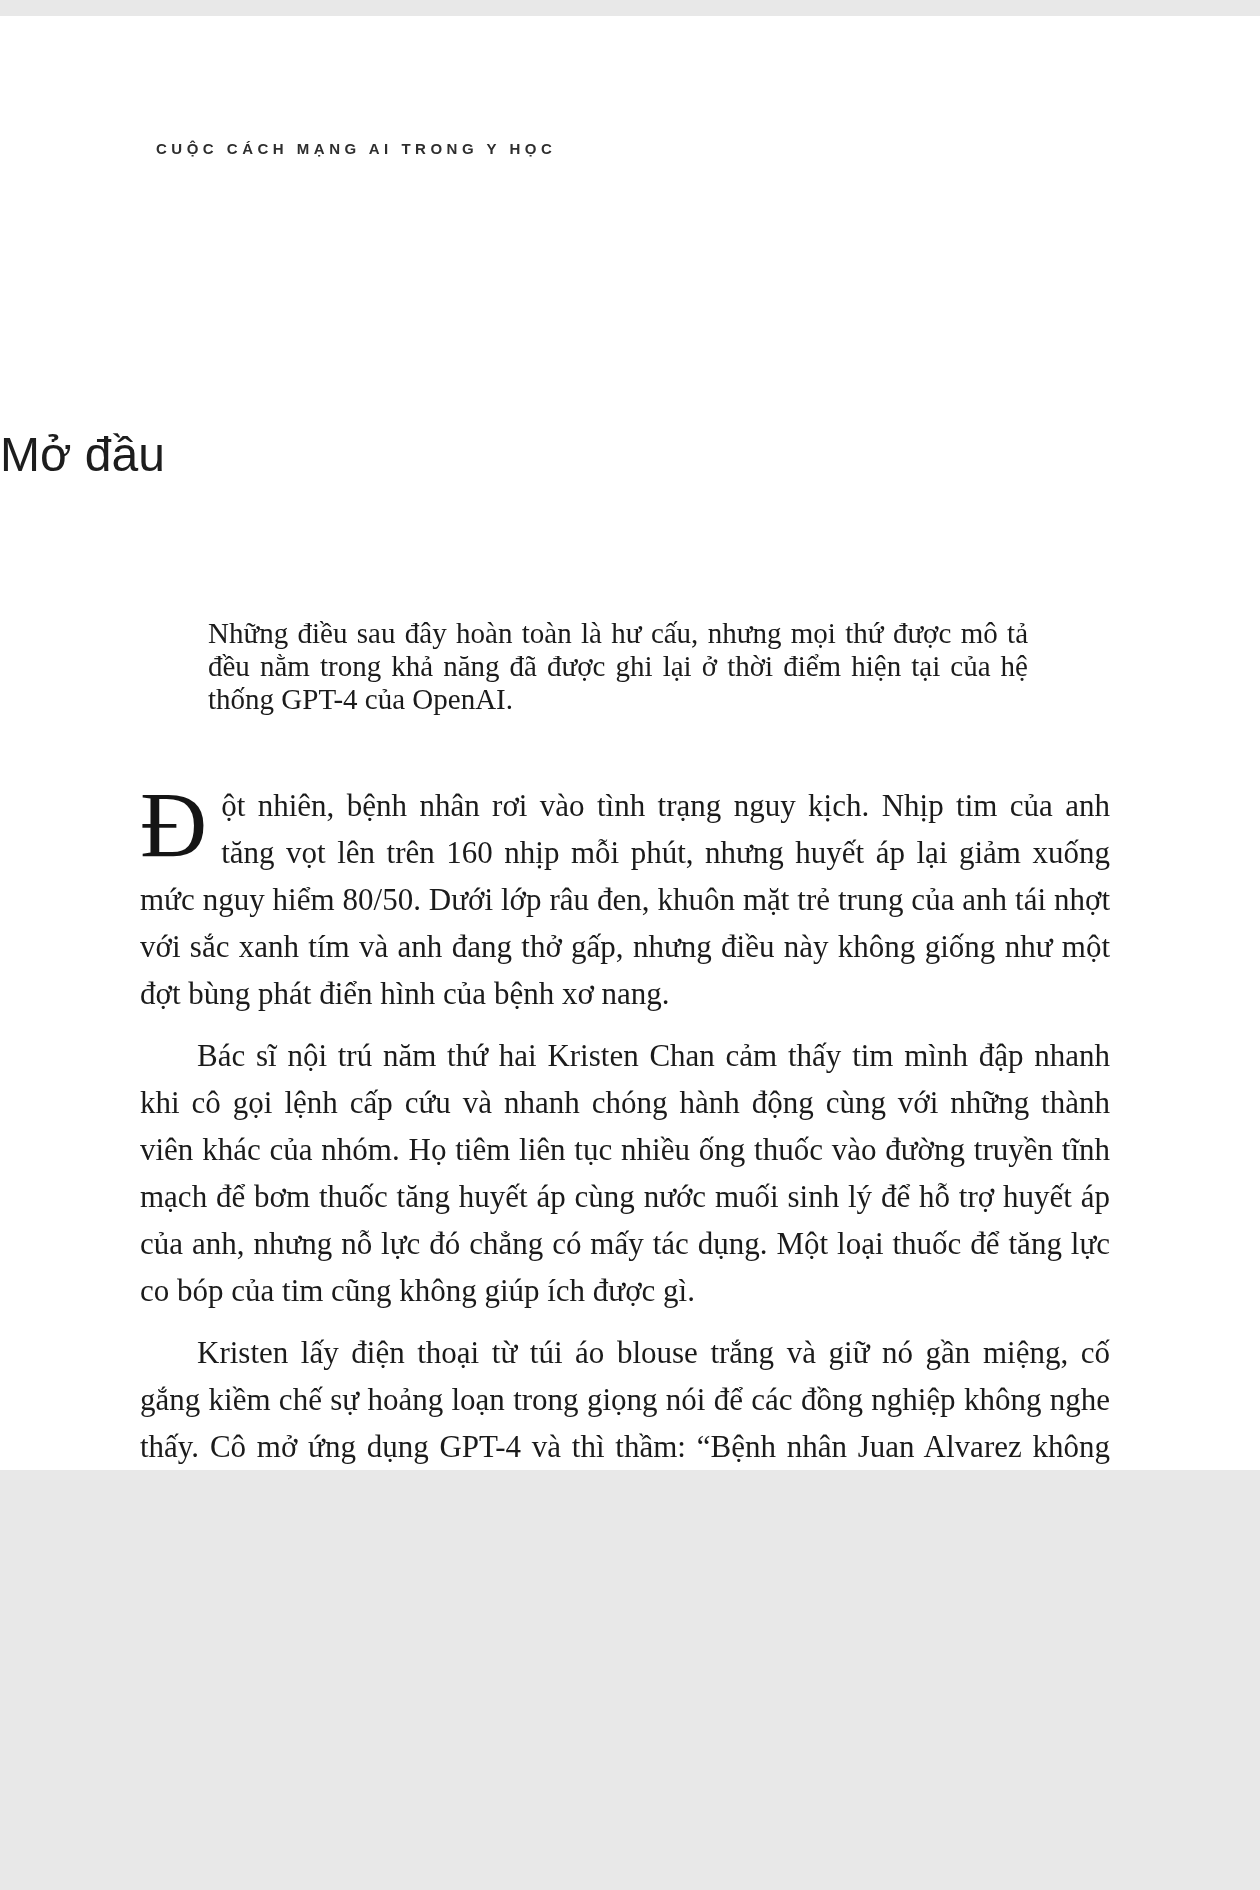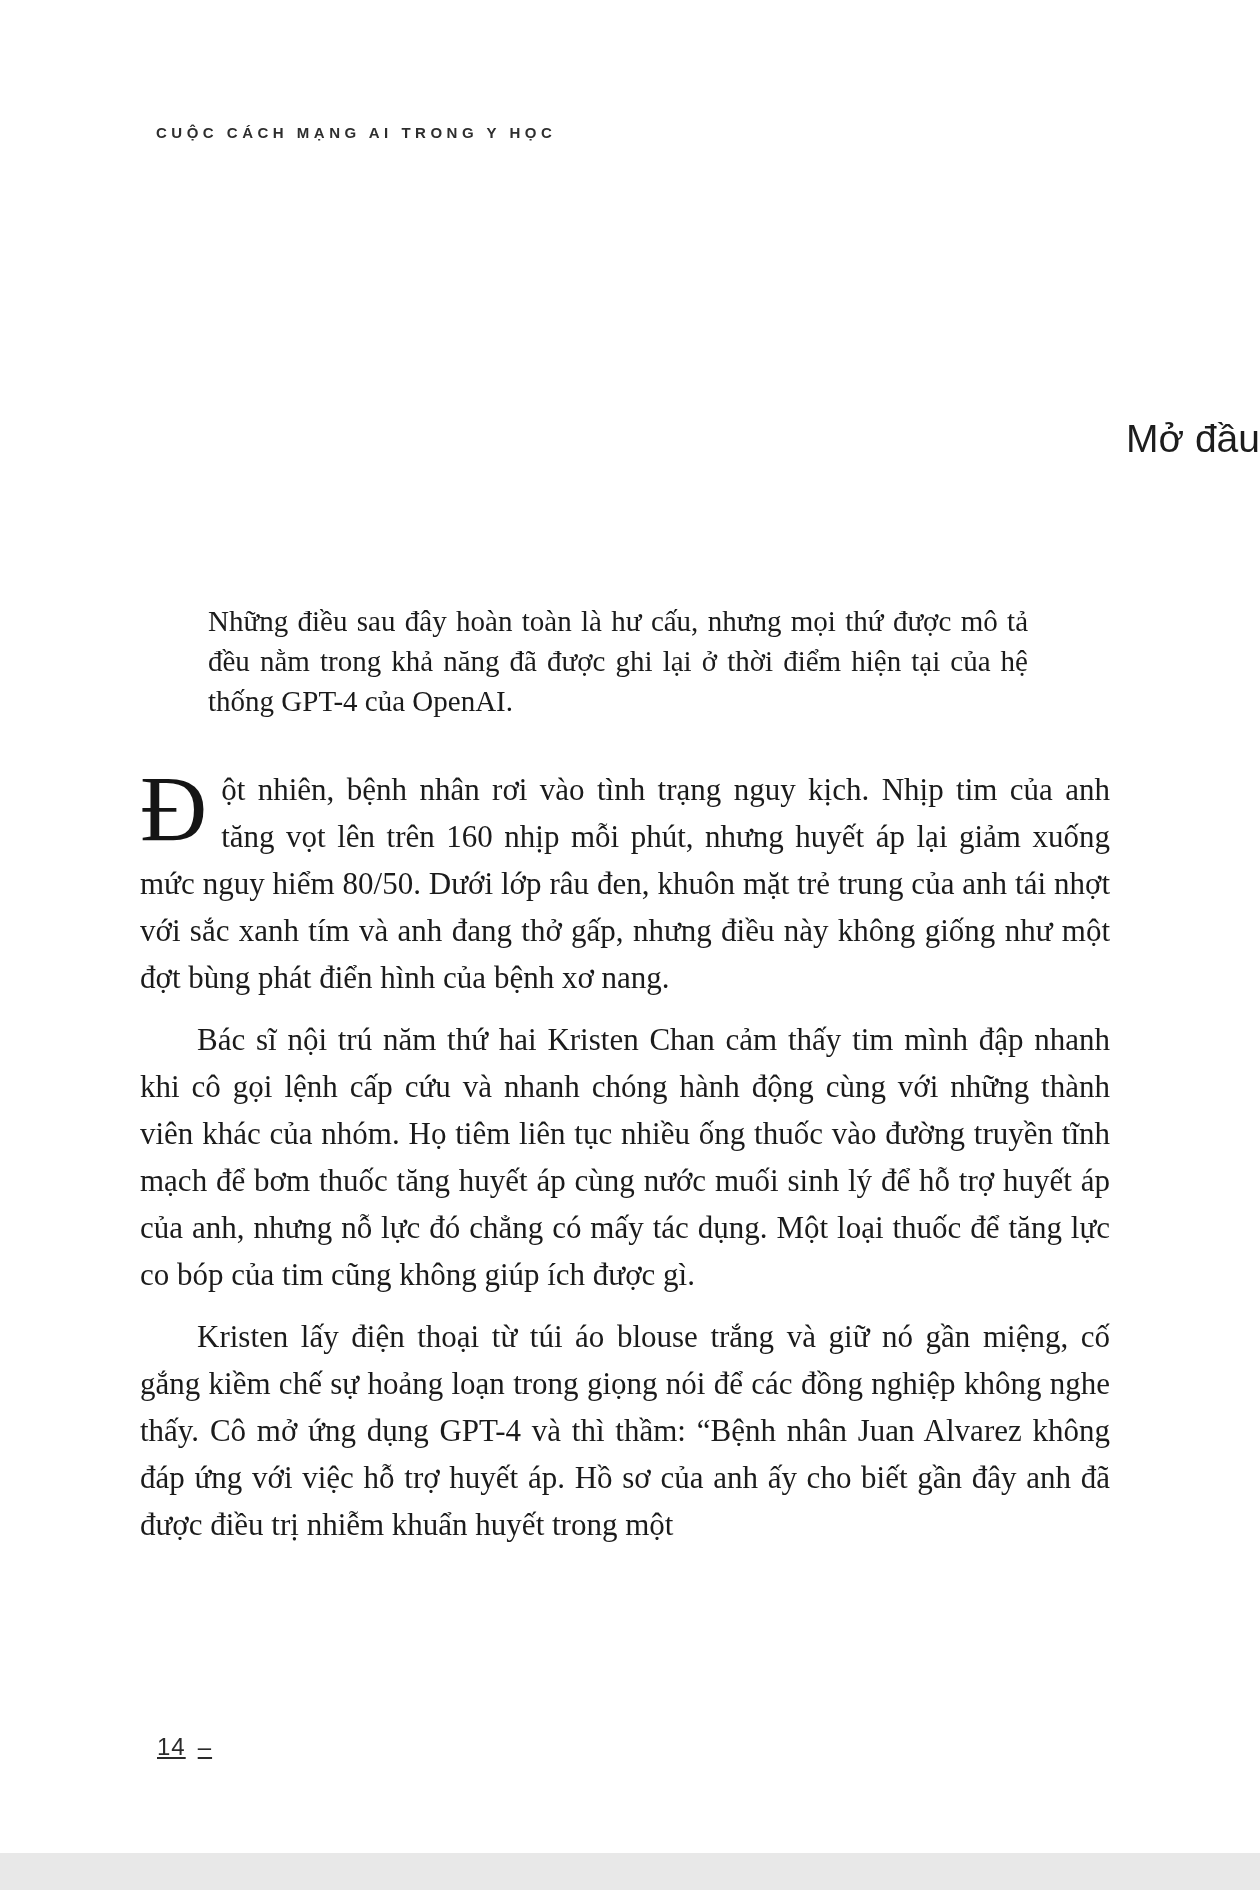--- a/index.html
+++ b/index.html
@@ -1,56 +1,56 @@
 <!DOCTYPE html>
 <html lang="vi"><head>
 <meta charset="utf-8">
 <style>
   * { margin: 0; padding: 0; box-sizing: border-box; }
   html, body { background: #e8e8e8; }
   .page {
     position: relative;
     width: 1260px;
-    height: 1853px;
-    margin: 0 auto;
+    height: 1454px;
+    margin: 16px auto;
     background: #ffffff;
     color: #1a1a1a;
     overflow: hidden;
   }
   .running-header {
     position: absolute;
     left: 156px;
     top: 124px;
     font-family: "Liberation Sans", sans-serif;
     font-size: 15px;
     font-weight: 600;
     letter-spacing: 4.5px;
     color: #2e2e2e;
     text-transform: uppercase;
   }
   .chapter-title {
     position: absolute;
     left: 0;
     top: 408px;
     width: 100%;
-    text-align: right;
+    text-align: left;
     font-family: "Liberation Sans", "DejaVu Sans", sans-serif;
-    font-size: 39px;
+    font-size: 48px;
     font-weight: 400;
     color: #1d1d1d;
     line-height: 62px;
   }
   .epigraph {
     position: absolute;
     left: 208px;
     top: 601px;
     width: 820px;
     font-family: "Liberation Serif", "DejaVu Serif", serif;
     font-size: 29px;
-    line-height: 40px;
+    line-height: 33px;
     text-align: justify;
     color: #1b1b1b;
   }
   .body-text {
     position: absolute;
     left: 140px;
     top: 766px;
     width: 970px;
     font-family: "Liberation Serif", "DejaVu Serif", serif;
     font-size: 31px;

